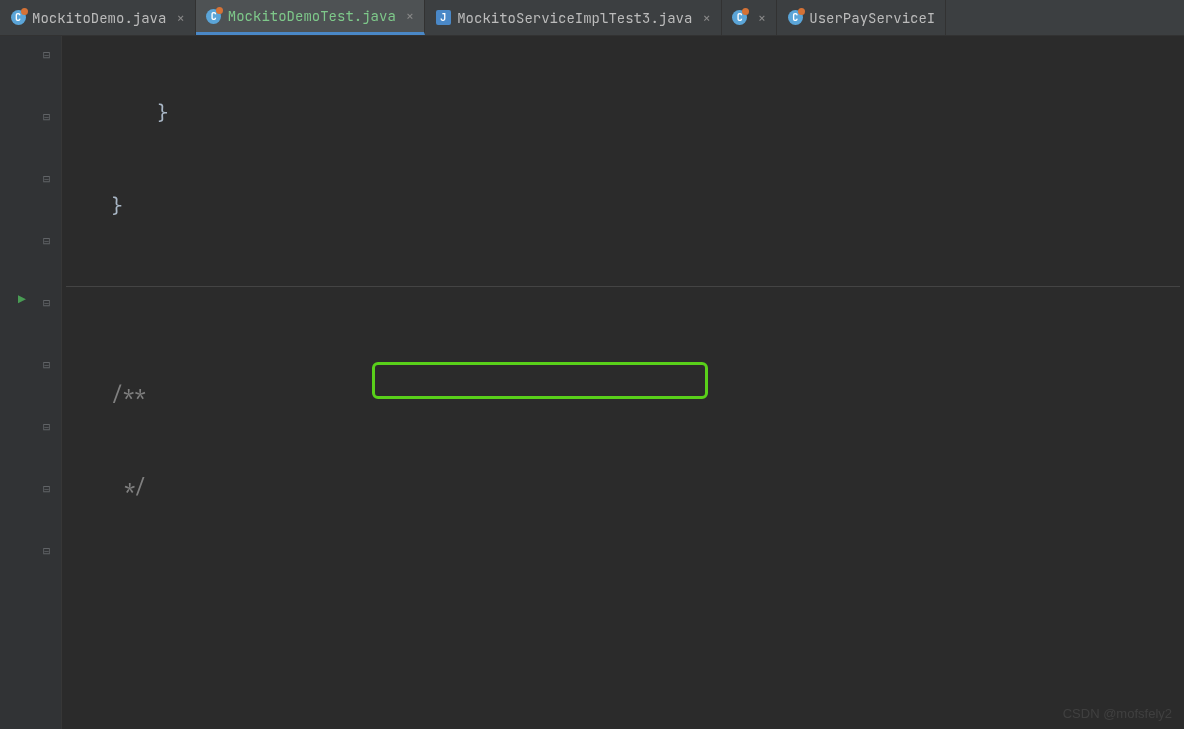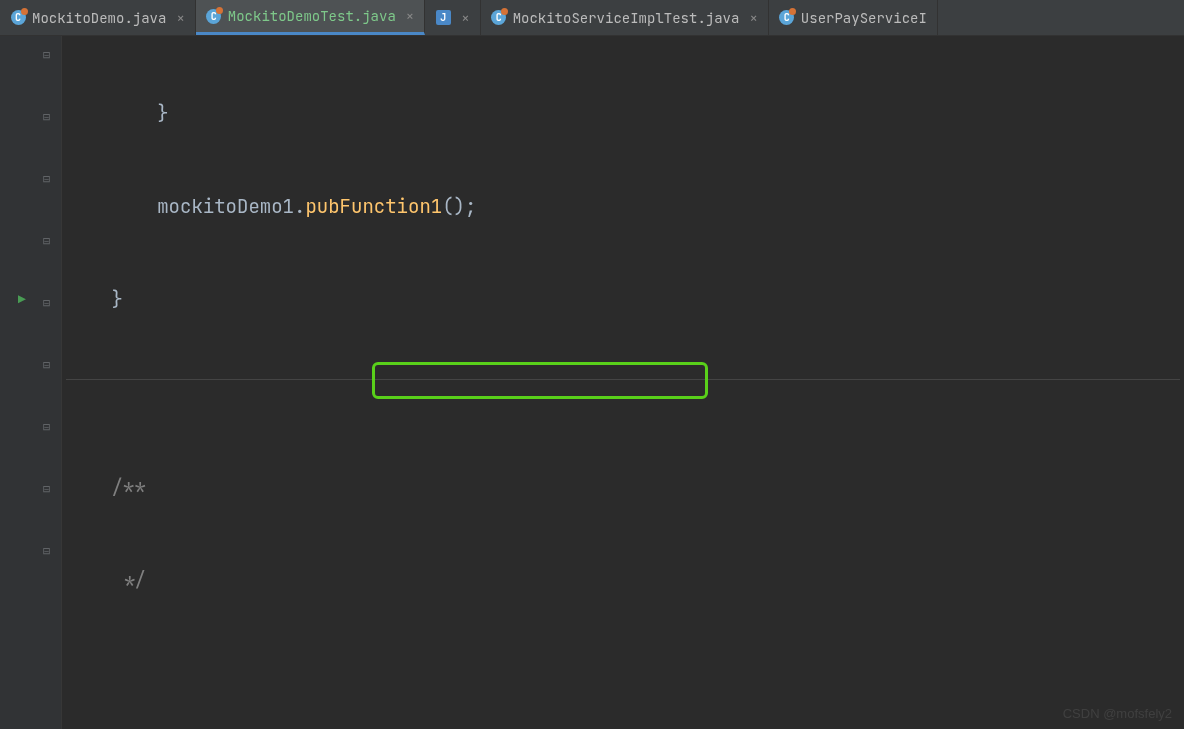--- a/index.html
+++ b/index.html
@@ -156,27 +156,27 @@
     <span class="icon">
         <span class="icon-c">C</span>
       </span>
     <span>MockitoDemoTest.java</span>
     <span class="close">×</span>
   </div>
   <div class="tab">
     <span class="icon">
         <span class="icon-j">J</span>
       </span>
+    <span>MockitoServiceImplTest3.java</span>
     <span class="close">×</span>
   </div>
   <div class="tab">
     <span class="icon">
         <span class="icon-c">C</span>
       </span>
-    <span>MockitoServiceImplTest.java</span>
     <span class="close">×</span>
   </div>
   <div class="tab">
     <span class="icon">
         <span class="icon-c">C</span>
       </span>
     <span>UserPayServiceI</span>
   </div>
 </div>
 
@@ -219,21 +219,20 @@
         <span class="fold-icon">⊟</span>
       </div>
     <div class="gutter-row"></div>
     <div class="gutter-row"></div>
     <div class="gutter-row"></div>
     <div class="gutter-row"></div>
   </div>
 
   <div class="code-area">
     <div class="code-line"><span>        }</span></div>
-    <div class="code-line"><span>        mockitoDemo1.</span><span class="c-method">pubFunction1</span><span>();</span></div>
     <div class="code-line"><span>    }</span></div>
     <div class="code-line separator-line"></div>
     <div class="code-line"><span class="c-comment">    /**</span></div>
     <div class="code-line"><span class="c-comment">     */</span></div>
     
     
     
     
     
     

